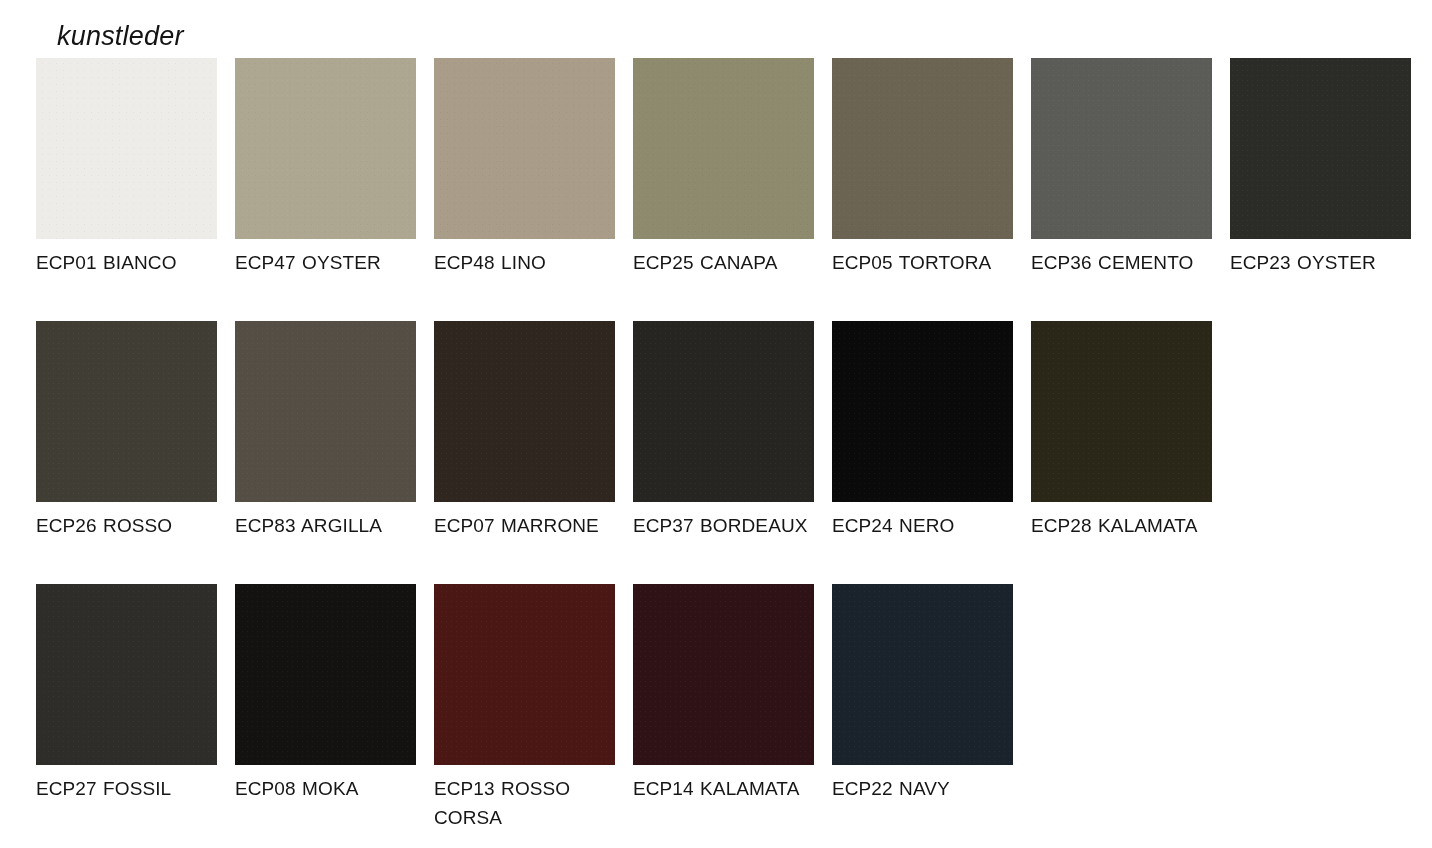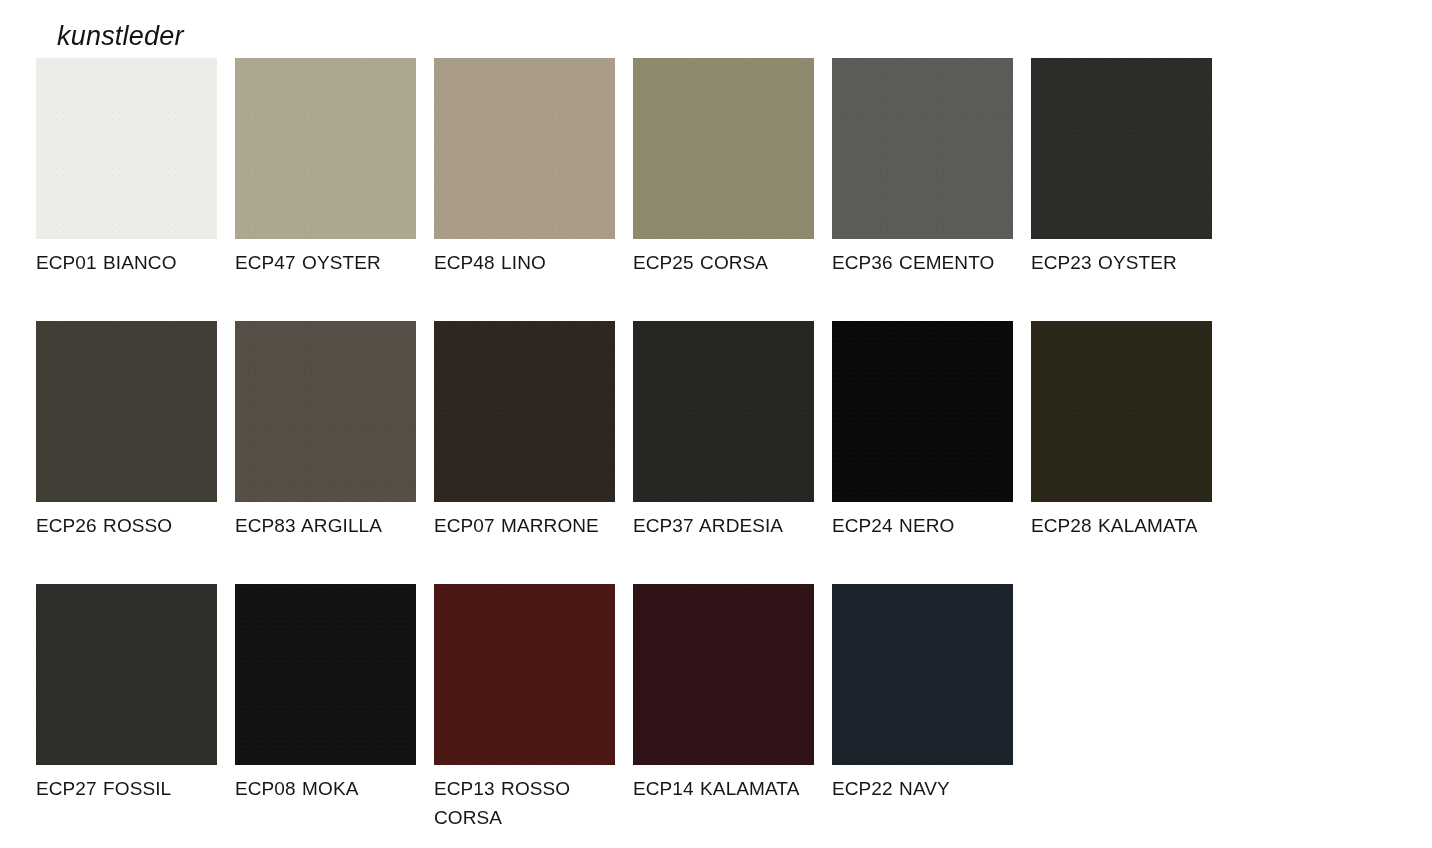--- a/index.html
+++ b/index.html
@@ -105,21 +105,25 @@
       <div class="swatch-cell">
         <div class="swatch-chip" style="background-color: rgb(173, 167, 146);"></div>
         <div class="swatch-label">ECP47 OYSTER</div>
       </div>
       <div class="swatch-cell">
         <div class="swatch-chip" style="background-color: rgb(169, 156, 136);"></div>
         <div class="swatch-label">ECP48 LINO</div>
       </div>
       <div class="swatch-cell">
         <div class="swatch-chip" style="background-color: rgb(141, 138, 110);"></div>
-        <div class="swatch-label">ECP25 CORSA</div>
+        <div class="swatch-label">ECP25 CANAPA</div>
+      </div>
+      <div class="swatch-cell">
+        <div class="swatch-chip" style="background-color: rgb(107, 100, 82);"></div>
+        <div class="swatch-label">ECP05 TORTORA</div>
       </div>
       <div class="swatch-cell">
         <div class="swatch-chip" style="background-color: rgb(91, 92, 88);"></div>
         <div class="swatch-label">ECP36 CEMENTO</div>
       </div>
       <div class="swatch-cell">
         <div class="swatch-chip" style="background-color: rgb(43, 44, 39);"></div>
         <div class="swatch-label">ECP23 OYSTER</div>
       </div>
     </div>
@@ -132,21 +136,21 @@
       <div class="swatch-cell">
         <div class="swatch-chip" style="background-color: rgb(85, 78, 69);"></div>
         <div class="swatch-label">ECP83 ARGILLA</div>
       </div>
       <div class="swatch-cell">
         <div class="swatch-chip" style="background-color: rgb(48, 38, 32);"></div>
         <div class="swatch-label">ECP07 MARRONE</div>
       </div>
       <div class="swatch-cell">
         <div class="swatch-chip" style="background-color: rgb(38, 37, 34);"></div>
-        <div class="swatch-label">ECP37 ARDESIA</div>
+        <div class="swatch-label">ECP37 BORDEAUX</div>
       </div>
       <div class="swatch-cell">
         <div class="swatch-chip" style="background-color: rgb(11, 10, 10);"></div>
         <div class="swatch-label">ECP24 NERO</div>
       </div>
       <div class="swatch-cell">
         <div class="swatch-chip" style="background-color: rgb(42, 39, 25);"></div>
         <div class="swatch-label">ECP28 KALAMATA</div>
       </div>
     </div>

